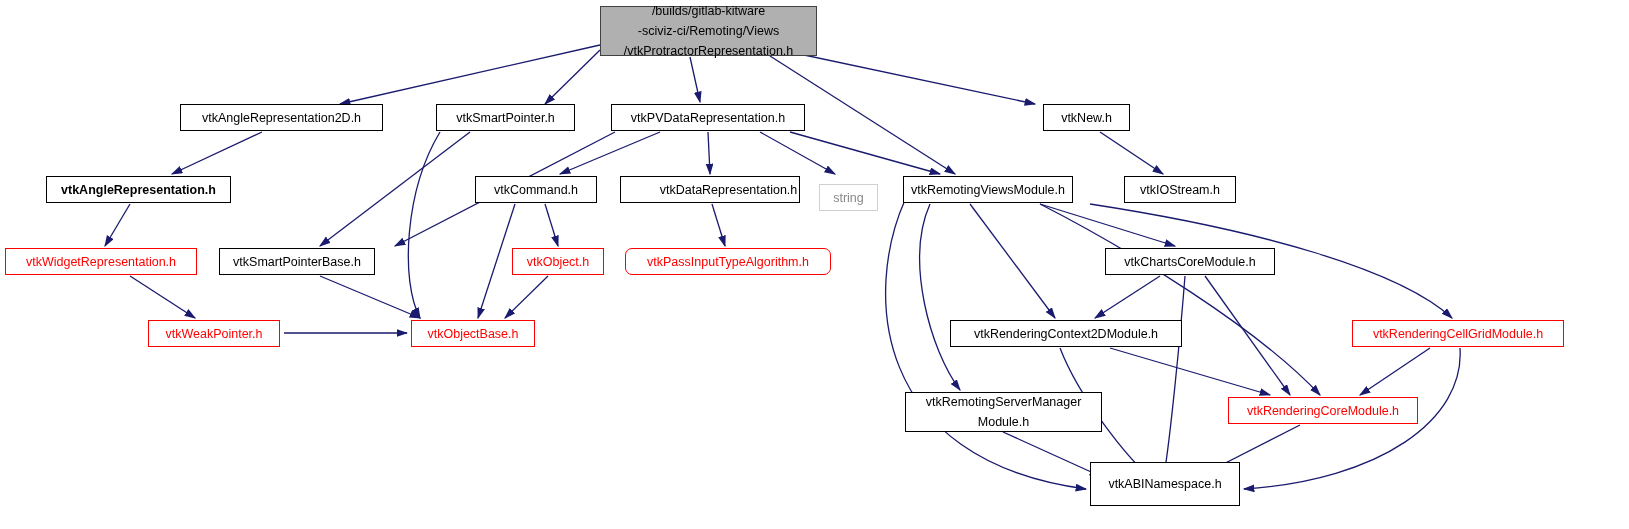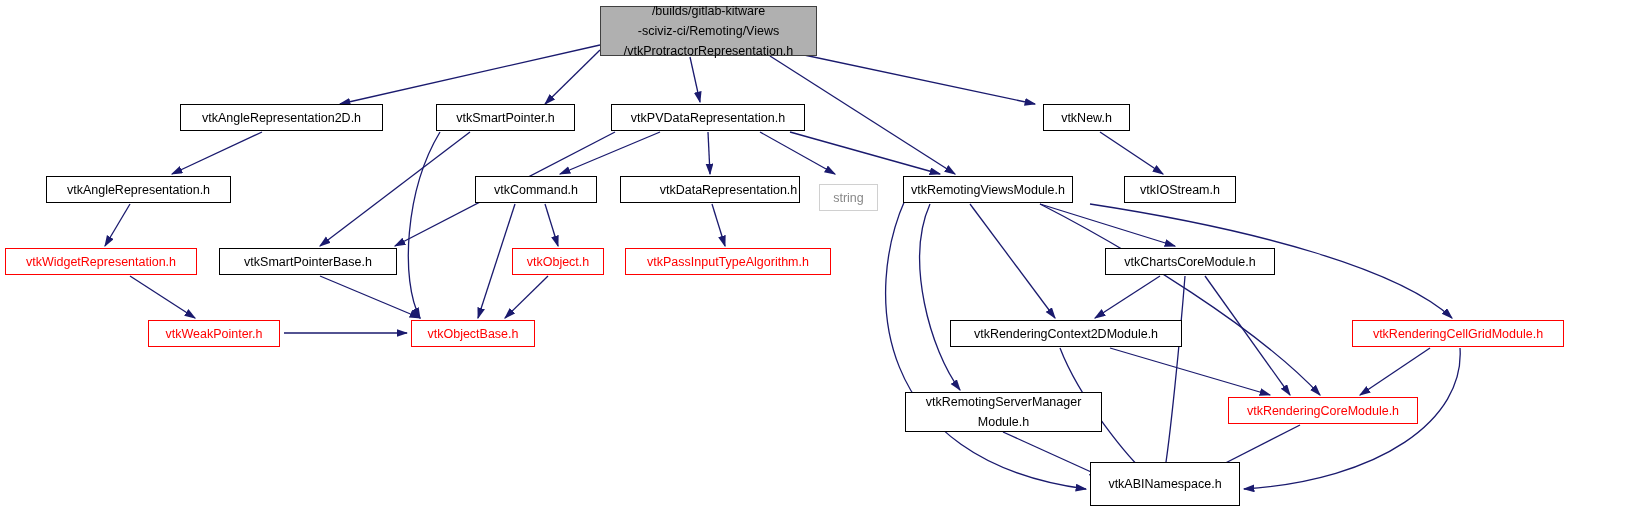--- a/index.html
+++ b/index.html
@@ -142,39 +142,39 @@
 /vtkProtractorRepresentation.h</div>
 
   <div class="node" style="left:180px; top:104px; width:203px; height:27px;">vtkAngleRepresentation2D.h</div>
 
   <div class="node" style="left:436px; top:104px; width:139px; height:27px;">vtkSmartPointer.h</div>
 
   <div class="node" style="left:611px; top:104px; width:194px; height:27px;">vtkPVDataRepresentation.h</div>
 
   <div class="node" style="left:1043px; top:104px; width:87px; height:27px;">vtkNew.h</div>
 
-  <div class="node" style="left:46px; top:176px; width:185px; height:27px;">vtkAngleRepresentation.h</div>
+  <div class="node" style="left:46px; top:176px; width:185px; height:27px;font-weight:bold;">vtkAngleRepresentation.h</div>
 
   <div class="node" style="left:475px; top:176px; width:122px; height:27px;">vtkCommand.h</div>
 
   <div class="node" style="left:620px; top:176px; width:180px; height:27px;padding-left:37px;">vtkDataRepresentation.h</div>
 
   <div class="node plain" style="left:819px; top:176px; width:59px; height:27px;margin-top:8px;">string</div>
 
   <div class="node" style="left:903px; top:176px; width:170px; height:27px;">vtkRemotingViewsModule.h</div>
 
   <div class="node" style="left:1124px; top:176px; width:112px; height:27px;">vtkIOStream.h</div>
 
   <div class="node red" style="left:5px; top:248px; width:192px; height:27px;">vtkWidgetRepresentation.h</div>
 
-  <div class="node" style="left:219px; top:248px; width:178px; height:27px;">vtkSmartPointerBase.h</div>
+  <div class="node" style="left:219px; top:248px; width:156px; height:27px;">vtkSmartPointerBase.h</div>
 
   <div class="node red" style="left:512px; top:248px; width:92px; height:27px;">vtkObject.h</div>
 
-  <div class="node red" style="left:625px; top:248px; width:206px; height:27px;">vtkPassInputTypeAlgorithm.h</div>
+  <div class="node red" style="left:625px; top:248px; width:206px; height:27px;border-radius:7px;">vtkPassInputTypeAlgorithm.h</div>
 
   <div class="node" style="left:1105px; top:248px; width:170px; height:27px;">vtkChartsCoreModule.h</div>
 
   <div class="node red" style="left:148px; top:320px; width:132px; height:27px;">vtkWeakPointer.h</div>
 
   <div class="node red" style="left:411px; top:320px; width:124px; height:27px;">vtkObjectBase.h</div>
 
   <div class="node" style="left:950px; top:320px; width:232px; height:27px;">vtkRenderingContext2DModule.h</div>
 
   <div class="node red" style="left:1352px; top:320px; width:212px; height:27px;">vtkRenderingCellGridModule.h</div>

